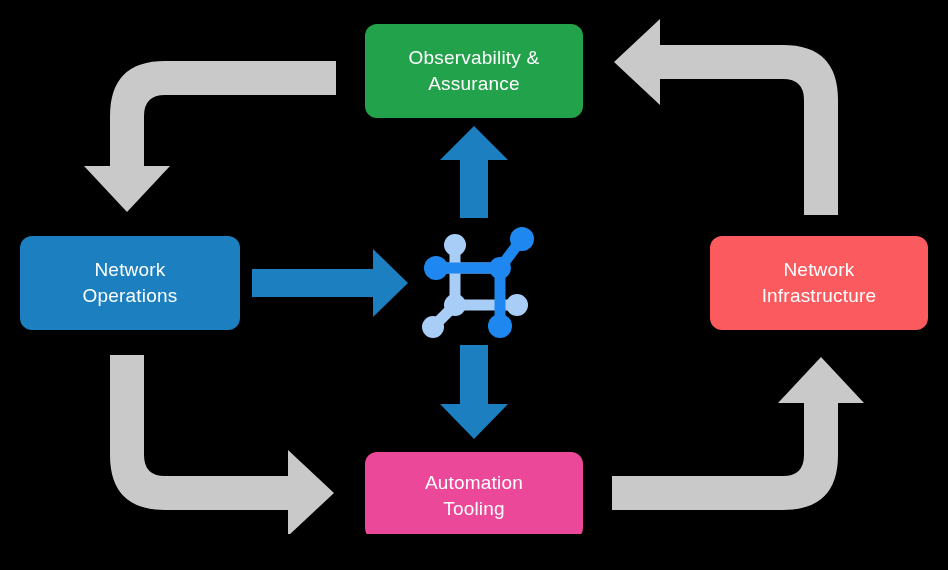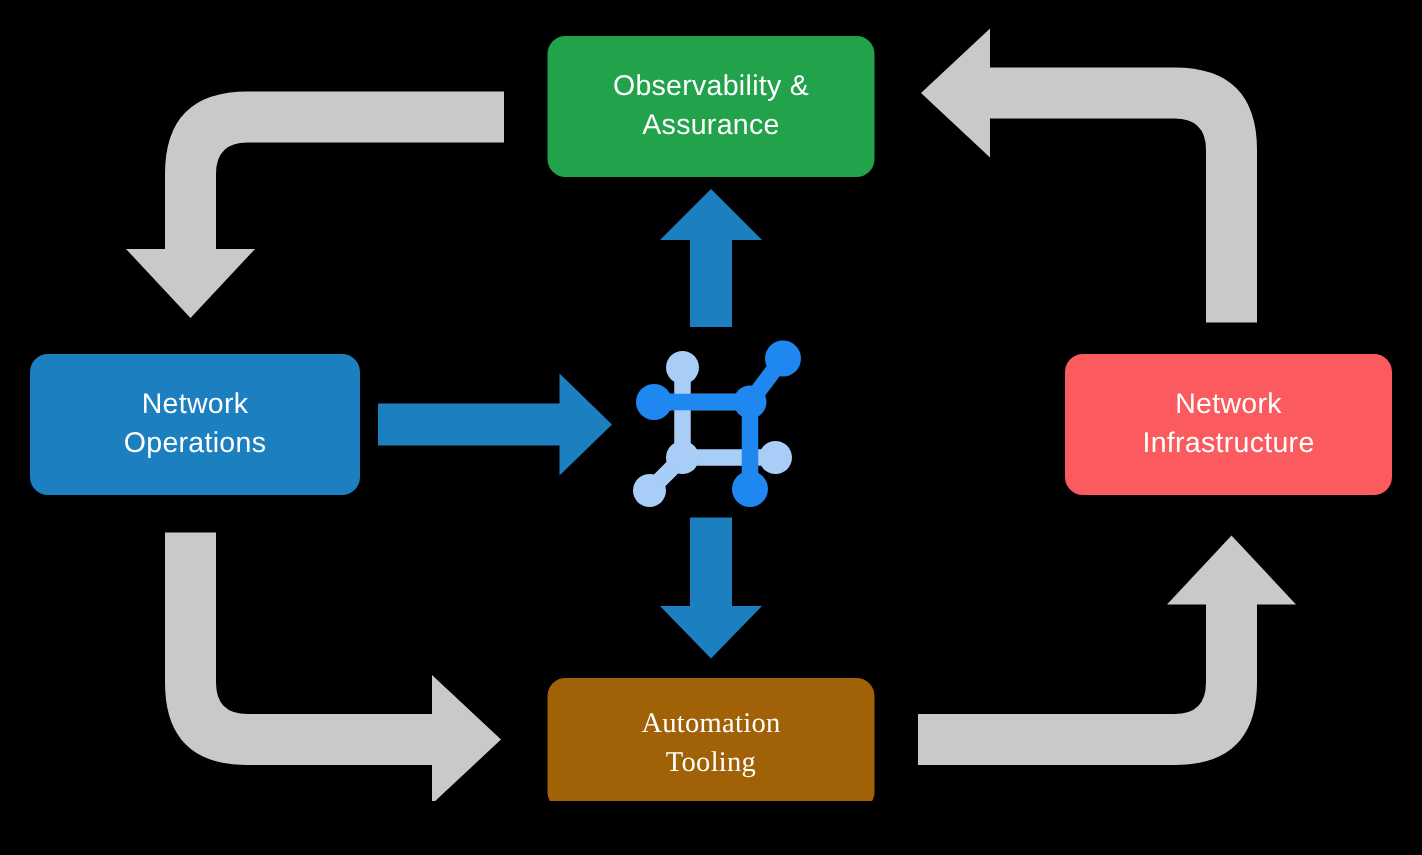--- a/index.html
+++ b/index.html
@@ -144,18 +144,18 @@
   <div class="node-box" id="box-network-operations" style="background:#1C7FBF;">
     <span class="node-label">Network
 Operations</span>
   </div>
 
   <div class="node-box" id="box-network-infrastructure" style="background:#FB5A5E;">
     <span class="node-label">Network
 Infrastructure</span>
   </div>
 
-  <div class="node-box" id="box-automation-tooling" style="background:#a16207;font-family:Liberation Serif, serif;">
+  <div class="node-box" id="box-automation-tooling" style="background:#ec4899;">
     <span class="node-label">Automation
 Tooling</span>
   </div>
 
 </div>
 
 </body></html>

